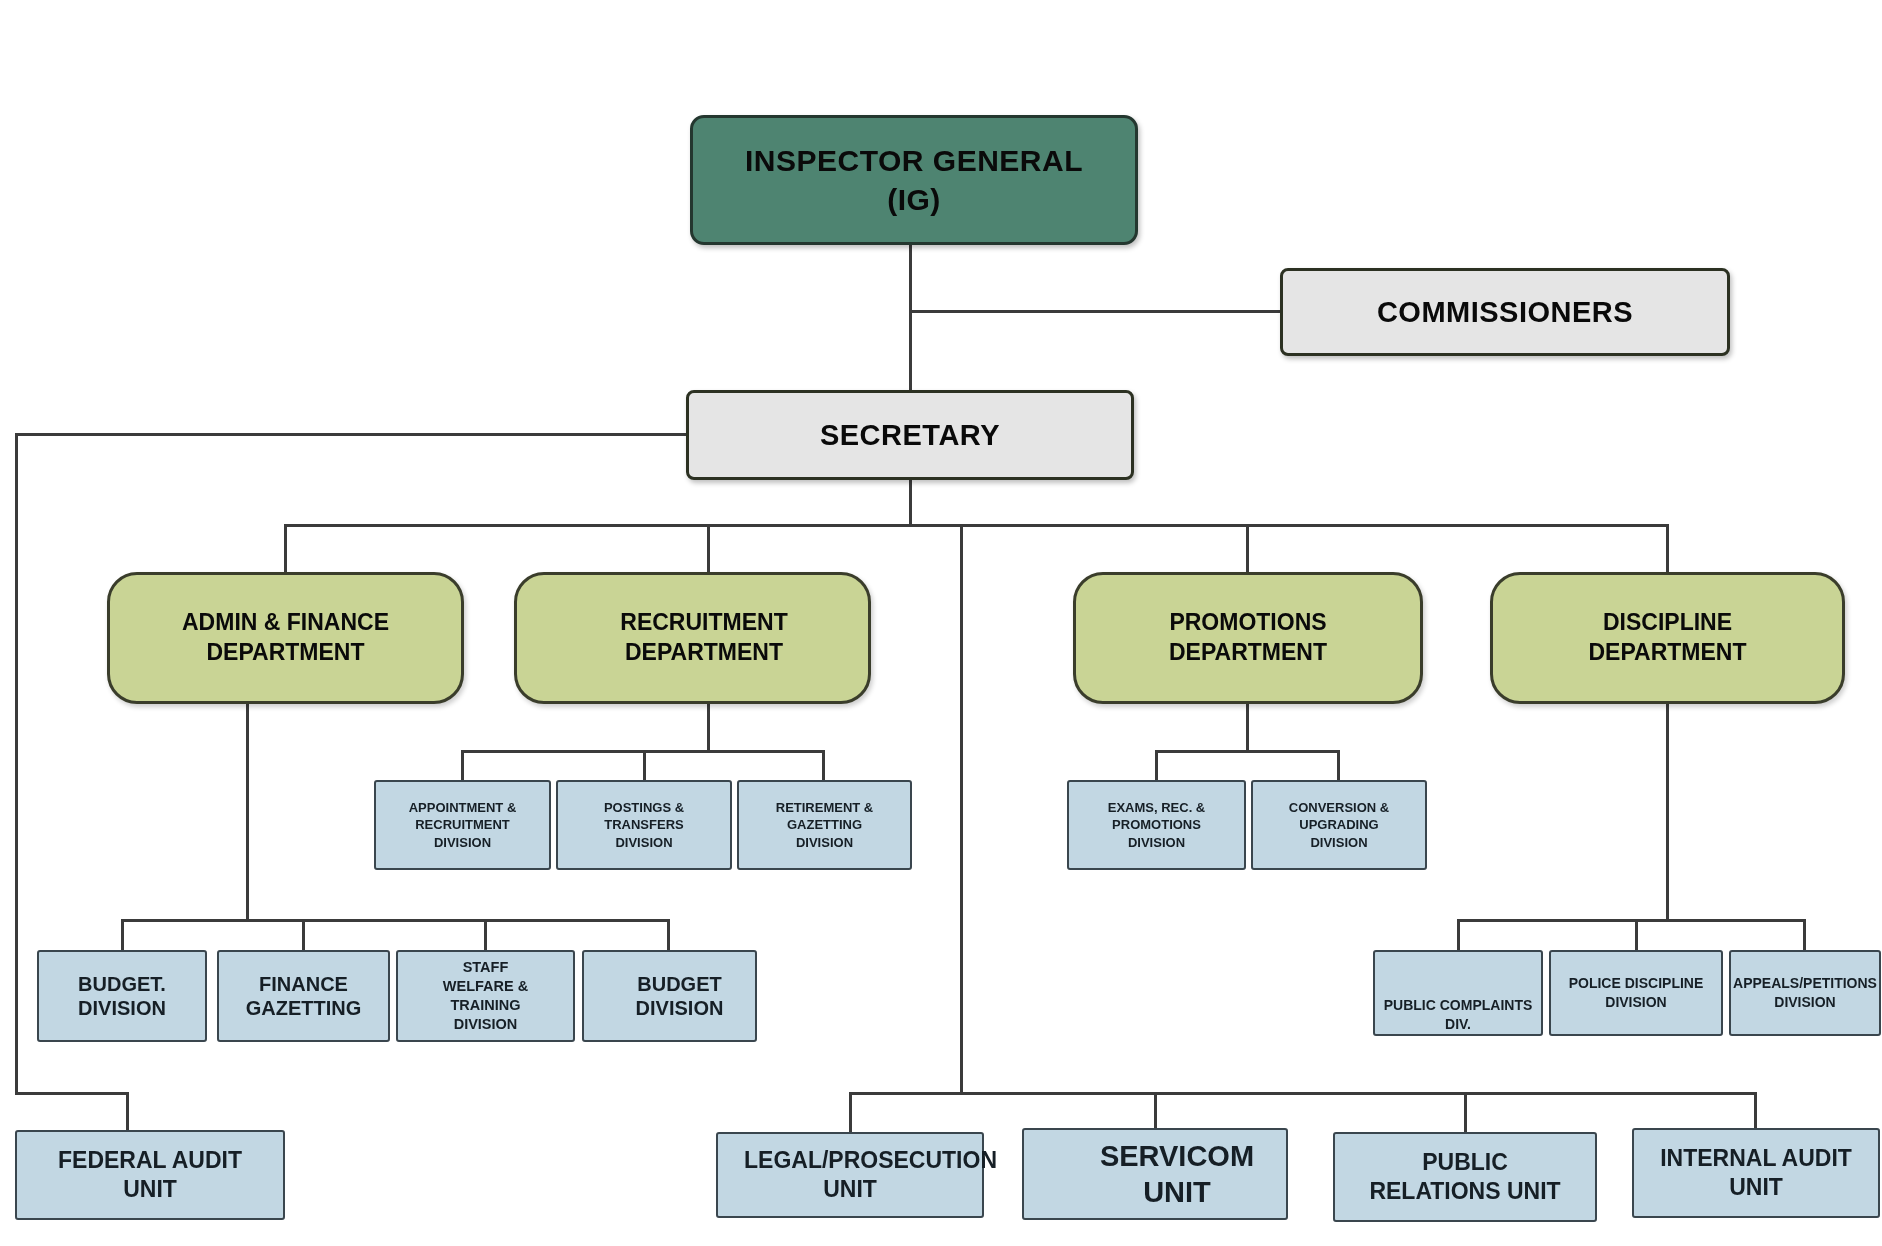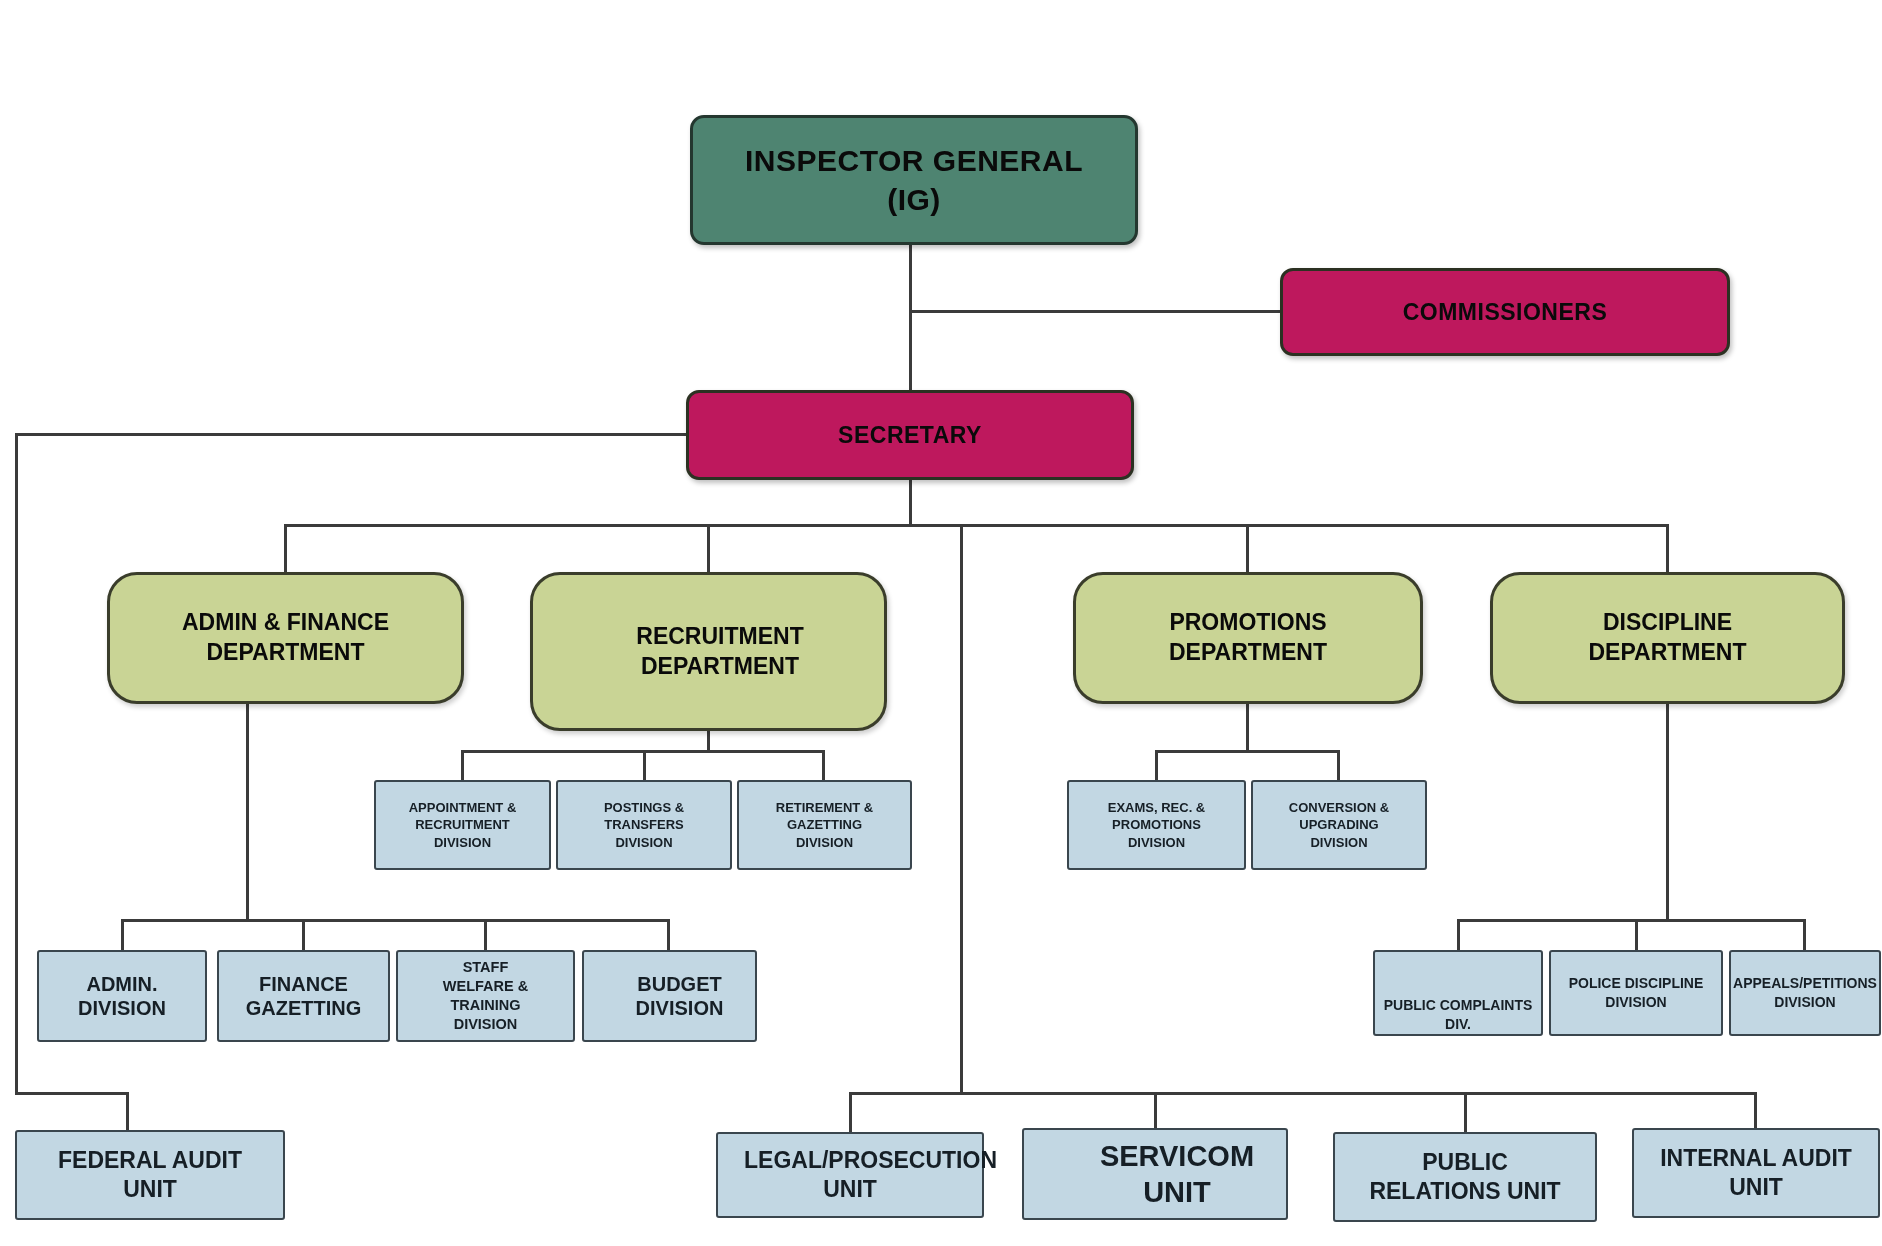--- a/index.html
+++ b/index.html
@@ -6,21 +6,21 @@
   html,body { background:#ffffff; }
   body { font-family:"Liberation Sans", sans-serif; }
   .canvas { position:relative; width:1882px; height:1246px; background:#ffffff; overflow:hidden; }
 
   .node { position:absolute; display:flex; flex-direction:column; align-items:center; justify-content:center;
           text-align:center; font-weight:bold; color:#0a0a0a; }
   .lbl  { display:block; }
 
   .ig    { background:#4e8471; border:3px solid #24372f; border-radius:14px; font-size:30px; line-height:1.3;
            letter-spacing:0.5px; box-shadow:2px 3px 5px rgba(0,0,0,0.25); }
-  .olive { background:#be185d; border:3px solid #2c3122; border-radius:13px; font-size:23px;
+  .olive { background:#e5e5e5; border:3px solid #2c3122; border-radius:8px; font-size:29px;
            letter-spacing:0.5px; box-shadow:2px 3px 5px rgba(0,0,0,0.25); }
   .dept  { background:#c9d495; border:3px solid #3a3d2b; border-radius:30px; font-size:23px; line-height:1.3;
            box-shadow:2px 3px 5px rgba(0,0,0,0.2);align-items:center; }
   .dept .lbl { max-width:290px; }
 
   .blue  { background:#c2d7e3; border:2px solid #3a464e; border-radius:3px; color:#161f26; }
 
   .div-sm { font-size:13px; line-height:1.35; }
   .div-sm .lbl { max-width:112px; }
 
@@ -99,21 +99,21 @@
     <span class="lbl">COMMISSIONERS</span>
   </div>
 
   <div class="node olive" style="left:686px;top:390px;width:448px;height:90px;">
     <span class="lbl">SECRETARY</span>
   </div>
 
   <div class="node dept" style="left:107px;top:572px;width:357px;height:132px;">
     <span class="lbl">ADMIN &amp; FINANCE DEPARTMENT</span>
   </div>
-  <div class="node dept" style="left:530px;top:572px;width:357px;height:159px;padding-left:23px;">
+  <div class="node dept" style="left:514px;top:572px;width:357px;height:132px;padding-left:23px;">
     <span class="lbl">RECRUITMENT DEPARTMENT</span>
   </div>
   <div class="node dept" style="left:1073px;top:572px;width:350px;height:132px;">
     <span class="lbl">PROMOTIONS DEPARTMENT</span>
   </div>
   <div class="node dept" style="left:1490px;top:572px;width:355px;height:132px;">
     <span class="lbl">DISCIPLINE DEPARTMENT</span>
   </div>
 
   <div class="node blue div-sm" style="left:374px;top:780px;width:177px;height:90px;">
@@ -127,21 +127,21 @@
   </div>
 
   <div class="node blue div-sm" style="left:1067px;top:780px;width:179px;height:90px;">
     <span class="lbl">EXAMS, REC. &amp; PROMOTIONS DIVISION</span>
   </div>
   <div class="node blue div-sm" style="left:1251px;top:780px;width:176px;height:90px;">
     <span class="lbl">CONVERSION &amp; UPGRADING DIVISION</span>
   </div>
 
   <div class="node blue div-md" style="left:37px;top:950px;width:170px;height:92px;">
-    <span class="lbl">ADMIN. DIVISION</span>
+    <span class="lbl">BUDGET. DIVISION</span>
   </div>
   <div class="node blue div-md" style="left:217px;top:950px;width:173px;height:92px;">
     <span class="lbl">FINANCE GAZETTING</span>
   </div>
   <div class="node blue div-xs" style="left:396px;top:950px;width:179px;height:92px;">
     <span class="lbl">STAFF WELFARE &amp; TRAINING DIVISION</span>
   </div>
   <div class="node blue div-md" style="left:582px;top:950px;width:175px;height:92px;padding-left:20px;">
     <span class="lbl">BUDGET DIVISION</span>
   </div>

